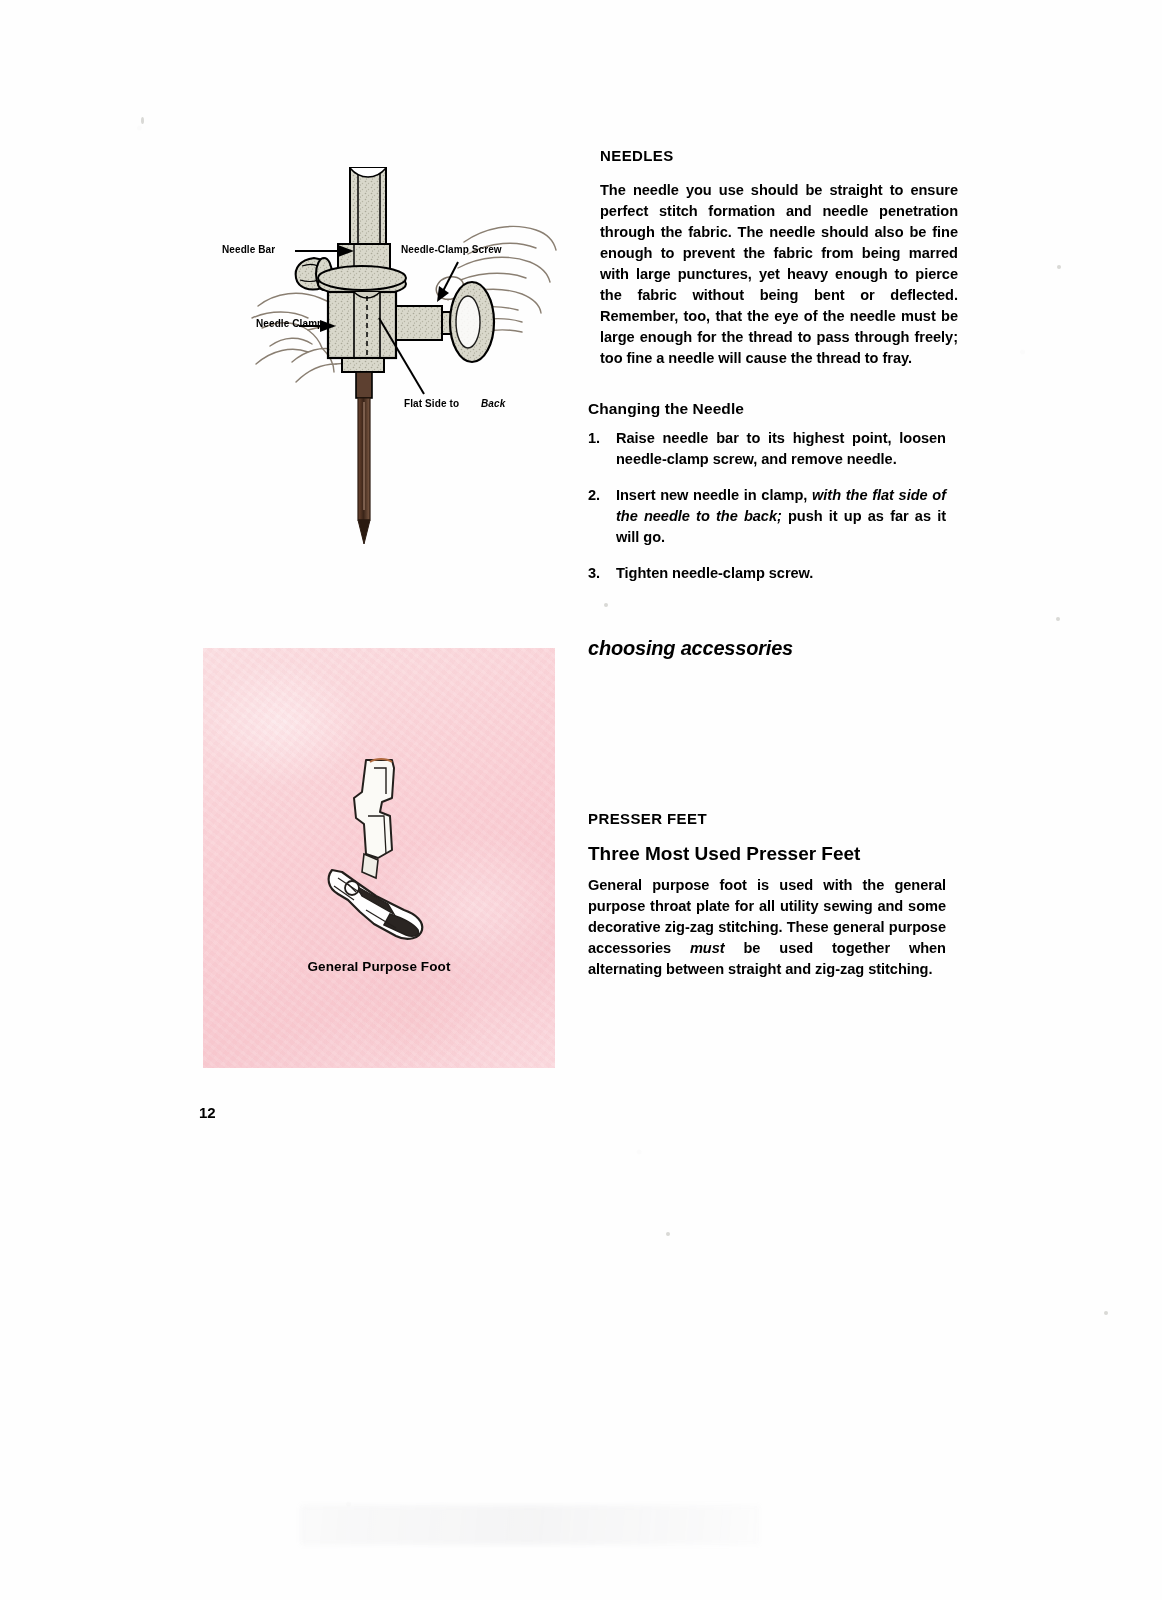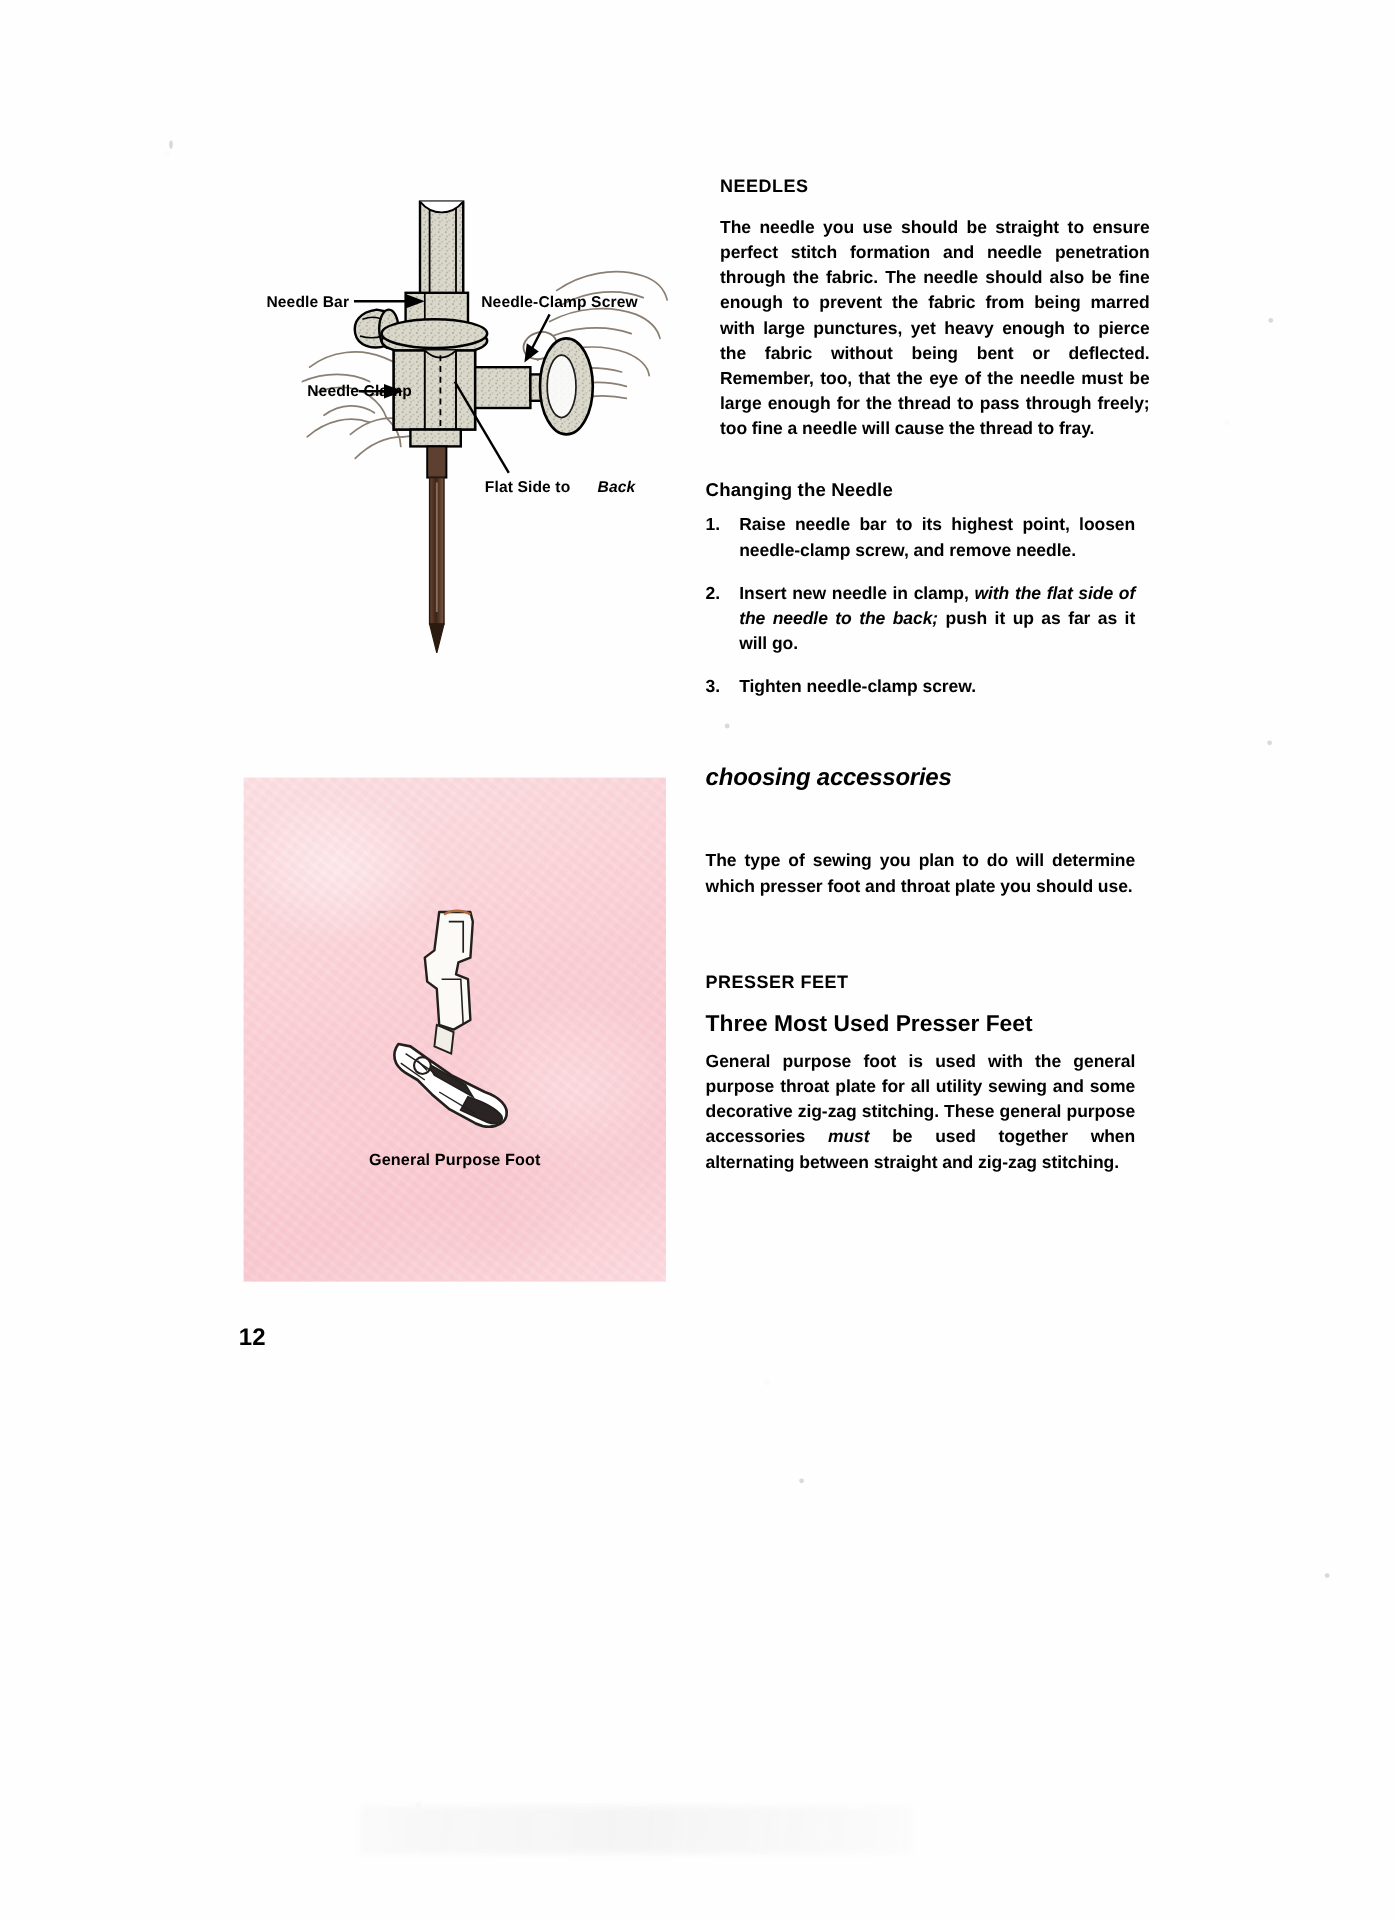--- a/index.html
+++ b/index.html
@@ -66,21 +66,21 @@
     top: 518px;
     width: 366px;
     text-align: center;
     font-size: 13.5px;
     font-weight: bold;
     letter-spacing: .1px;
   }
 
   .diagram-label {
     position: absolute;
-    font-size: 13px;
+    font-size: 10px;
     font-weight: bold;
     white-space: nowrap;
     letter-spacing: .1px;
   }
   .diagram-label em { font-style: italic; margin-left: 19px; }
   .lbl-needle-bar   { left: 26px;  top: 94px; }
   .lbl-clamp-screw  { left: 205px; top: 94px; }
   .lbl-needle-clamp { left: 12px;  top: 168px; padding-left: 48px; }
   .lbl-flat-side    { left: 208px; top: 248px; }
 
@@ -124,21 +124,21 @@
     font-size: 13.5px;
     font-weight: bold;
     z-index: 3;
     letter-spacing: .1px;
   }
 
   .page-number {
     position: absolute;
     left: 199px;
     top: 1104px;
-    font-size: 20px;
+    font-size: 15px;
     font-weight: bold;
   }
 
   
   .right-col {
     position: absolute;
     left: 588px;
     top: 147px;
     width: 358px;
   }
@@ -390,21 +390,20 @@
         <li>
           <span class="num">3.</span><span>Tighten needle-clamp screw.</span>
         </li>
       </ol>
     </div>
 
     <div class="blk-accessories">
       <h1 class="section-title">choosing accessories</h1>
       <div class="spacer-24"></div>
       <div class="spacer-24"></div>
-      <p class="body-text">The type of sewing you plan to do will determine which presser foot and throat plate you should use.</p>
     </div>
 
     <div class="blk-presser">
       <h2 class="h-caps">PRESSER FEET</h2>
       <h3 class="h-small">Three Most Used Presser Feet</h3>
       <p class="body-text"><strong>General purpose foot</strong><span> is used with the general purpose throat plate for all utility sewing and some decorative zig-zag stitching. These general purpose accessories </span><em>must</em><span> be used together when alternating between straight and zig-zag stitching.</span></p>
     </div>
 
   </div>
 </div>

